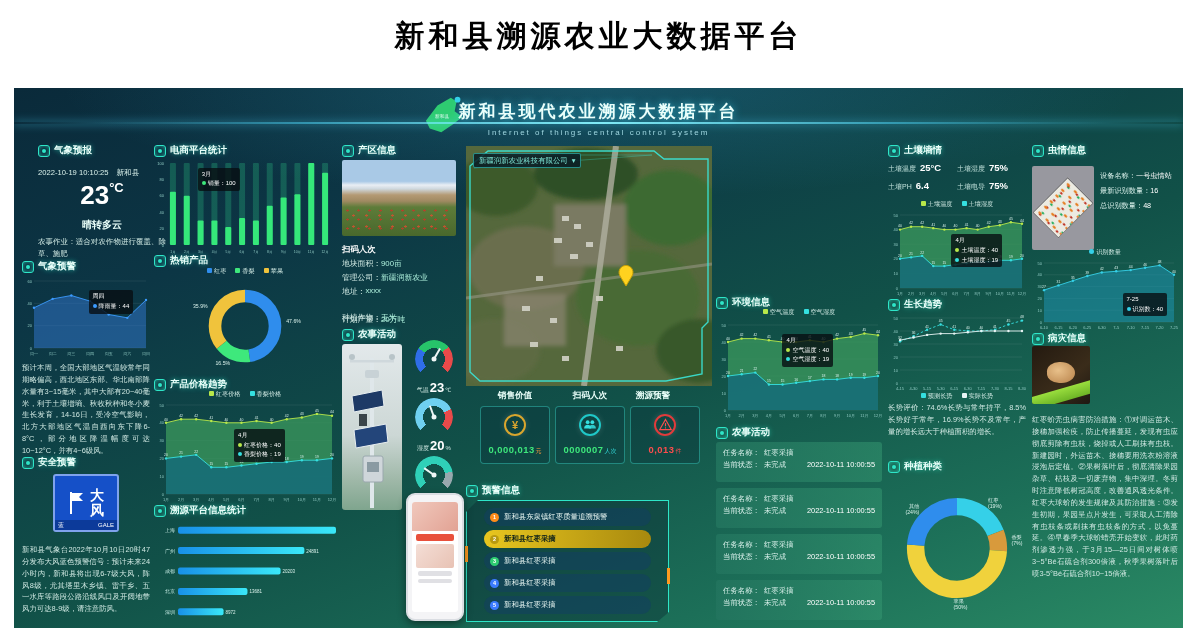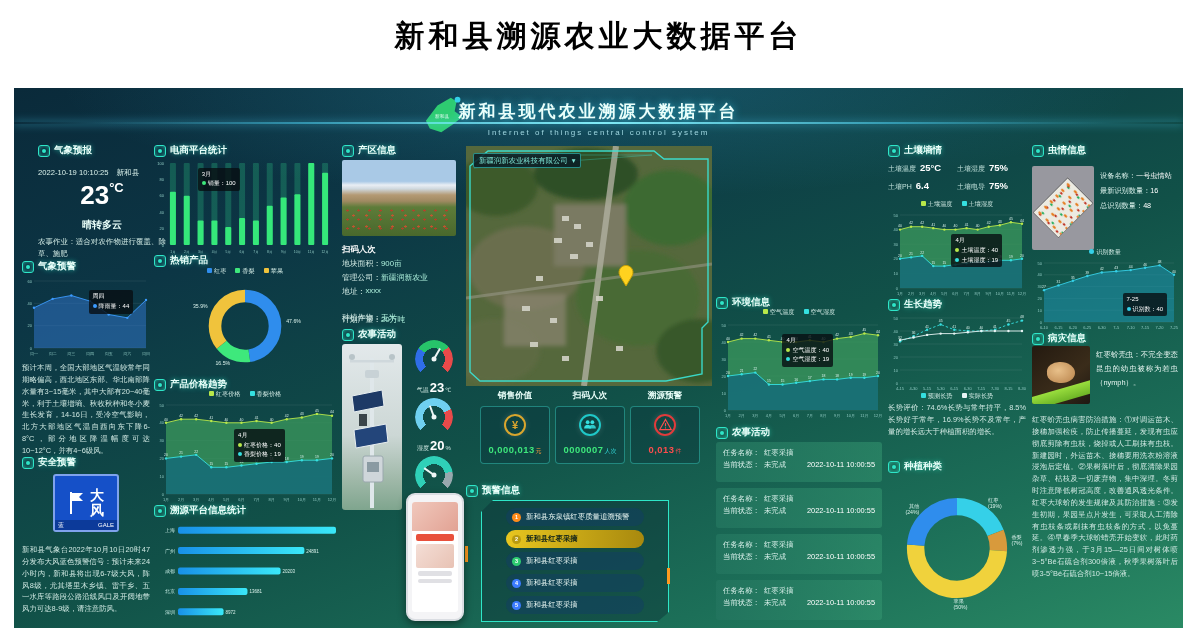--- a/index.html
+++ b/index.html
@@ -60,21 +60,21 @@
 .mapbox{position:absolute;inset:0;overflow:hidden}
 .mapdd{position:absolute;left:7px;top:7px;height:15px;background:rgba(8,28,38,.85);border:1px solid rgba(62,230,216,.55);border-radius:2px;display:flex;align-items:center;gap:4px;padding:0 5px;font-size:7.4px;color:#7fe8d8;z-index:3}
 .mframe{position:absolute;inset:0;z-index:2;pointer-events:none}
 
 .slab{position:absolute;top:2px;width:70px;text-align:center;font-size:8.6px;font-weight:bold;color:#eafffa}
 .stat{position:absolute;top:18px;width:70px;height:58px;border:1px solid rgba(62,230,216,.4);border-radius:4px;background:rgba(8,40,52,.3);display:flex;flex-direction:column;align-items:center;justify-content:center;gap:3px}
 .ring{width:22px;height:22px;border-radius:50%;border:2px solid;display:flex;align-items:center;justify-content:center;font-size:11px;font-weight:bold;box-shadow:0 0 6px rgba(255,255,255,.15)}
 .sval{font-size:9.4px;font-weight:bold;letter-spacing:.5px}
 .sunit{font-size:6px;margin-left:1px}
 
-.wlist{position:absolute;left:15px;top:16px;right:0;height:122px;border:1px solid #2ee6c8;background:rgba(8,35,45,.35);clip-path:polygon(12px 0,100% 0,100% calc(100% - 10px),calc(100% - 12px) 100%,0 100%,0 12px);padding:7px 24px}
+.wlist{position:absolute;left:0;top:16px;right:0;height:122px;border:1px solid #2ee6c8;background:rgba(8,35,45,.35);clip-path:polygon(12px 0,100% 0,100% calc(100% - 10px),calc(100% - 12px) 100%,0 100%,0 12px);padding:7px 17px}
 .wedge{position:absolute;width:3px;height:16px;background:#ff9a1f;z-index:3}
 .wrow{display:flex;align-items:center;gap:5px;height:18px;margin-bottom:4px;background:rgba(18,62,100,.5);border-radius:9px;padding:0 6px;font-size:7.4px;color:#e8f6f2}
 .wrow.hl{background:linear-gradient(90deg,#e8c61f,#a8890e);color:#10231a;font-weight:bold}
 .wd{width:9px;height:9px;border-radius:50%;color:#fff;font-size:5.5px;display:flex;align-items:center;justify-content:center;font-weight:bold;flex:none}
 
 .video{position:absolute;left:0;top:16px;right:0;height:124px;background:#202227;border-radius:2px}
 .vbar{position:absolute;bottom:0;left:0;right:0;height:15px;display:flex;align-items:center;gap:5px;padding:0 6px;font-size:7px;color:#d8d8d8;background:rgba(0,0,0,.35)}
 .vline{flex:1;height:2px;background:rgba(255,255,255,.3);border-radius:1px}
 .vfs{width:7px;height:7px;border:1px solid #ccc;display:inline-block}
 
@@ -540,21 +540,21 @@
     </svg>
     <div class="mapdd">
         <span>新疆润新农业科技有限公司</span>
         <span>▾</span>
       </div>
   </div>
 
   <div class="panel" style="left:452px;top:300px;width:246px;height:80px">
     <div class="slab" style="left:14px">销售价值</div>
     <div class="slab" style="left:89px">扫码人次</div>
-    <div class="slab" style="left:164px">溯源预警</div>
+    <div class="slab" style="left:152px">溯源预警</div>
     <div class="stat" style="left:14px">
       <span class="ring" style="border-color: rgb(217, 166, 46); color: rgb(217, 166, 46);">¥</span>
       <div><span class="sval" style="color: rgb(62, 232, 124);">0,000,013</span><span class="sunit" style="color: rgb(255, 154, 60);">元</span></div>
     </div>
     <div class="stat" style="left:89px">
       <span class="ring" style="border-color: rgb(32, 200, 200); color: rgb(32, 200, 200);">
           <svg width="16" height="11" viewBox="0 0 20 14">
             <circle cx="7" cy="4" r="2.4" fill="#35e0e0"></circle>
             <circle cx="13" cy="4" r="2.4" fill="#35e0e0"></circle>
             <path d="M2.5 12c0-3 2-4.6 4.5-4.6S11.5 9 11.5 12Z" fill="#35e0e0"></path>
@@ -1033,16 +1033,15 @@
     <div class="pt">
         <span class="picon">
           <i></i>
         </span>
         <span>病灾信息</span>
       </div>
     <div class="bug">
         <i></i>
         <b></b>
       </div>
-    <div class="dintro">红枣蚧壳虫：不完全变态昆虫的幼虫被称为若虫（nymph）。</div>
     <div class="small dtext">红枣蚧壳虫病害防治措施：①对调运苗木、接穗加强检疫，防止传播蔓延，发现有虫应彻底剪除有虫枝，烧掉或人工刷抹有虫枝。新建园时，外运苗木、接穗要用洗衣粉溶液浸泡后定植。②果树落叶后，彻底清除果园杂草、枯枝及一切废弃物，集中深埋。冬剪时注意降低树冠高度，改善通风透光条件。红枣大球蚧的发生规律及其防治措施：③发生初期，果园呈点片发生，可采取人工清除有虫枝条或刷抹有虫枝条的方式，以免蔓延。④早春季大球蚧蜡壳开始变软，此时药剂渗透力强，于3月15—25日间对树体喷3~5°Bé石硫合剂300倍液，秋季果树落叶后喷3-5°Bé石硫合剂10~15倍液。</div>
   </div>
 </div>
 
 </body></html>

